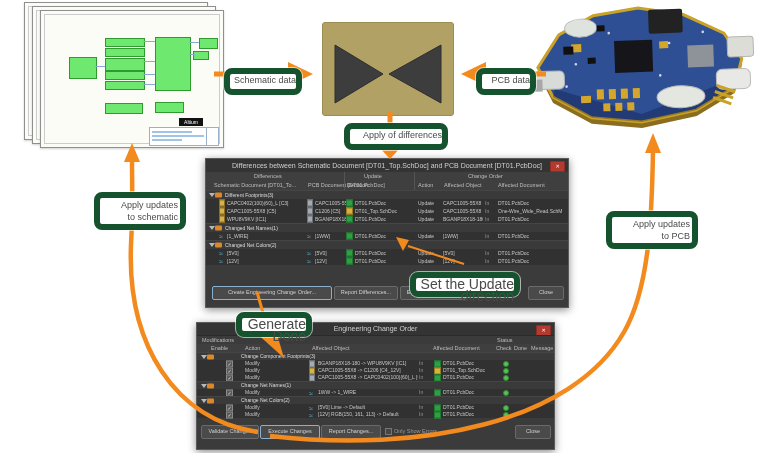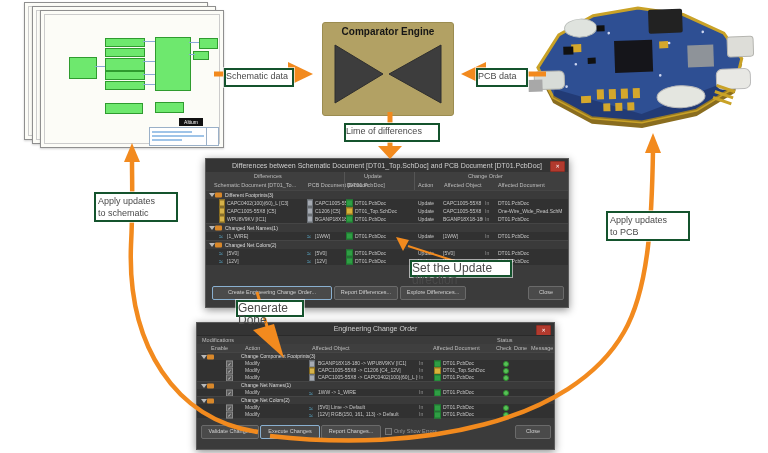--- a/index.html
+++ b/index.html
@@ -1,22 +1,22 @@
 <!DOCTYPE html>
 <html><head>
 <meta charset="utf-8">
 <style>
   html,body{margin:0;padding:0;width:768px;height:453px;background:#ffffff;overflow:hidden;
     font-family:"Liberation Sans",sans-serif;}
   .abs{position:absolute;}
   
-  .callout{position:absolute;background:#fff;border:2px solid #14532d;border-radius:0;
-    color:#4a4a4a;text-align:left;z-index:50;box-shadow:0 0 0 1px rgba(255,255,255,.6);}
+  .callout{position:absolute;background:#fff;border:6px solid #14532d;border-radius:8px;
+    color:#4a4a4a;text-align:right;z-index:50;box-shadow:0 0 0 1px rgba(255,255,255,.6);}
   .c9{font-size:9px;line-height:13px;}
-  .c8{font-size:12px;line-height:12px;}
+  .c8{font-size:14px;line-height:12px;margin-top:12px;}
   .two{line-height:12px;padding:1px 2px;}
   
   #schem{left:8px;top:0;width:230px;height:152px;z-index:5;}
   .sheet{position:absolute;width:182px;height:136px;background:#fcfcf7;border:1px solid #8f8f8f;
     box-shadow:0 1px 2px rgba(0,0,0,.18);}
   .frame{position:absolute;left:3px;top:3px;right:3px;bottom:3px;border:1px solid #cccccc;}
   .blk{position:absolute;background:#6ee86e;border:1px solid #2f9b2f;}
   .wire{position:absolute;background:#8aa8d8;height:1px;}
   .tblock{position:absolute;border:1px solid #9ab0c8;background:#fff;}
   .tline{position:absolute;background:#9fc4e8;height:2px;}
@@ -103,21 +103,20 @@
       <div class="wire" style="left: 102px; top: 30px; width: 12px;"></div>
       <div class="wire" style="left: 102px; top: 50px; width: 12px;"></div>
       <div class="wire" style="left: 102px; top: 63px; width: 12px;"></div>
       <div class="wire" style="left: 102px; top: 73px; width: 12px;"></div>
       <div class="wire" style="left: 148px; top: 31px; width: 10px;"></div>
       <div class="wire" style="left: 148px; top: 43px; width: 6px;"></div>
     </div>
 </div>
 
 <div id="comparator" class="abs">
-  <div class="ttl">Comparator Engine</div>
   <svg class="abs" style="left:8px;top:16px;" width="114" height="70" viewBox="0 0 114 70">
     <polygon points="4,6 4,64 52,35" fill="#3d3d3d" stroke="#2e2e2e" stroke-width="1"></polygon>
     <polygon points="110,6 110,64 58,35" fill="#3d3d3d" stroke="#2e2e2e" stroke-width="1"></polygon>
   </svg>
 </div>
 
 <svg id="pcb" class="abs" width="244" height="132" viewBox="0 0 244 132">
   <polygon points="18,68 40,36 75,18 120,12 165,20 205,40 222,66 214,94 175,116 120,126 70,120 32,98" fill="#8a6d1f"></polygon>
   <polygon points="18,62 40,30 75,12 120,6 165,14 205,34 222,60 214,88 175,110 120,120 70,114 32,92" fill="#2e4f93" stroke="#c9a227" stroke-width="3"></polygon>
   <polygon points="32,92 70,114 120,120 175,110 214,88 214,80 120,112 34,84" fill="rgba(0,0,30,0.25)"></polygon>
@@ -394,21 +393,21 @@
     <polygon points="396,237 409,240 403,251" stroke="none"></polygon>
     <path d="M258,432 C175,420 127,345 131,245 C133,208 132,182 132,160" fill="none" stroke-width="4.5"></path>
     <polygon points="124,162 140,162 132,143" stroke="none"></polygon>
     <path d="M270,436 C420,453 572,423 624,332 C650,287 652,212 653,150" fill="none" stroke-width="4.5"></path>
     <polygon points="645,153 661,153 653,133" stroke="none"></polygon>
   </g>
 </svg>
 
 <div class="callout c9" style="left:224px;top:68px;width:66px;height:15px;">Schematic data</div>
 <div class="callout c9" style="left:476px;top:68px;width:48px;height:15px;">PCB data</div>
-<div class="callout c9" style="left:344px;top:123px;width:92px;height:15px;">Lime of differences</div>
+<div class="callout c9" style="left:344px;top:123px;width:92px;height:15px;">Apply of differences</div>
 <div class="callout c8" style="left:236px;top:300px;width:64px;height:13px;">Generate Done</div>
 <div class="callout c8" style="left:410px;top:260px;width:98px;height:13px;">Set the Update direction</div>
 <div class="callout c9 two" style="left:94px;top:192px;width:76px;">
   <span>Apply updates</span><br>
   <span>to schematic</span>
 </div>
 <div class="callout c9 two" style="left:606px;top:211px;width:76px;">
   <span>Apply updates</span><br>
   <span>to PCB</span>
 </div>

